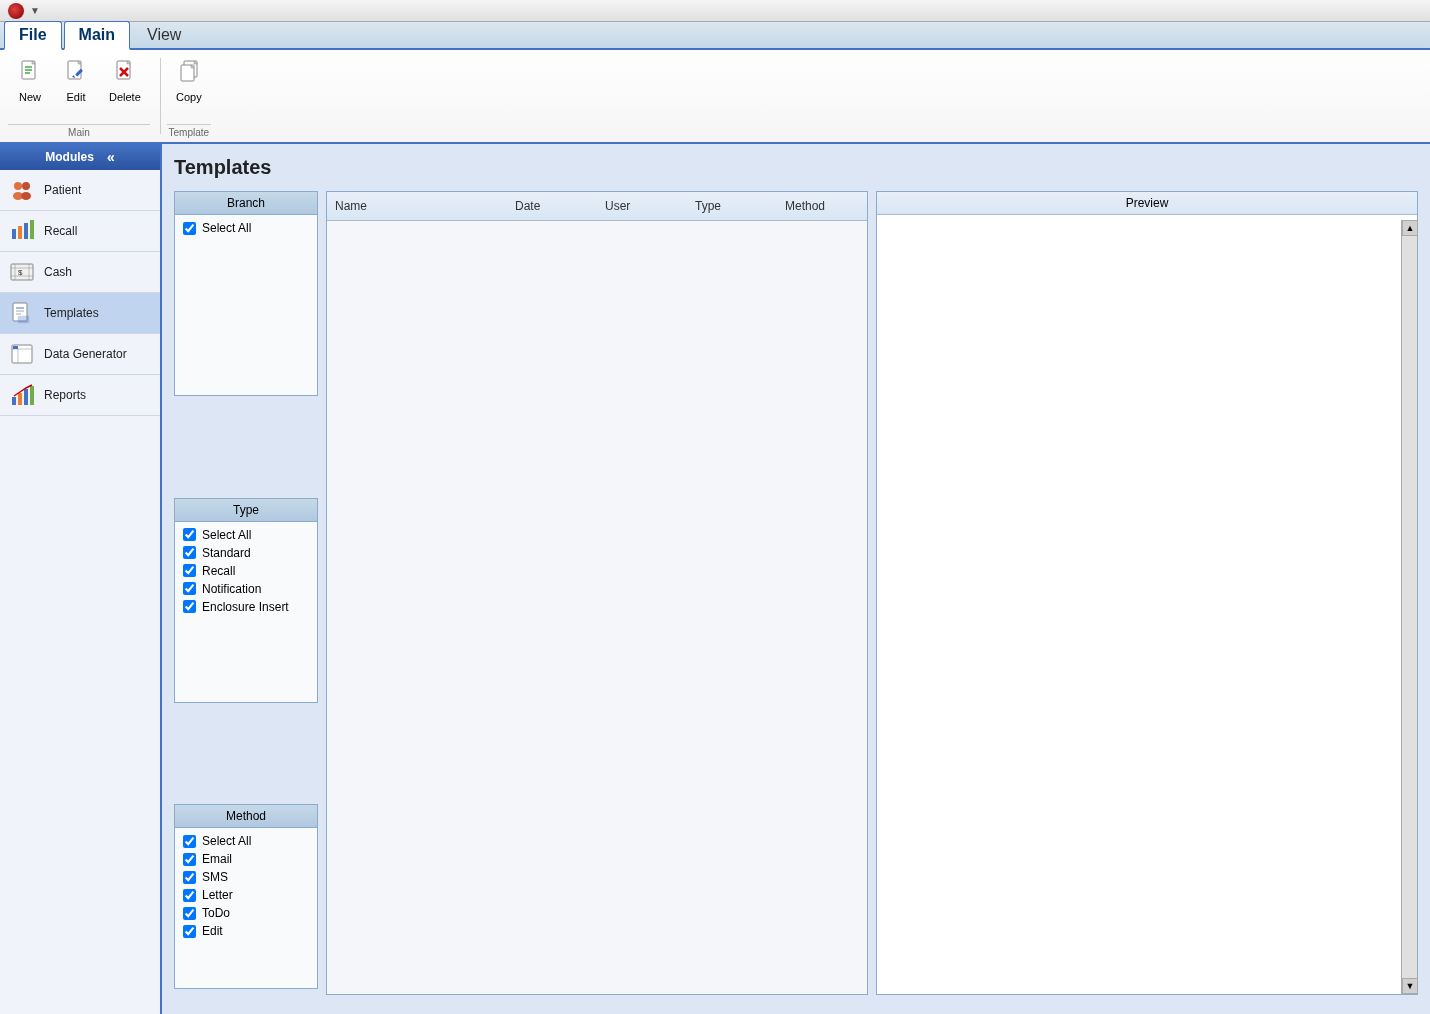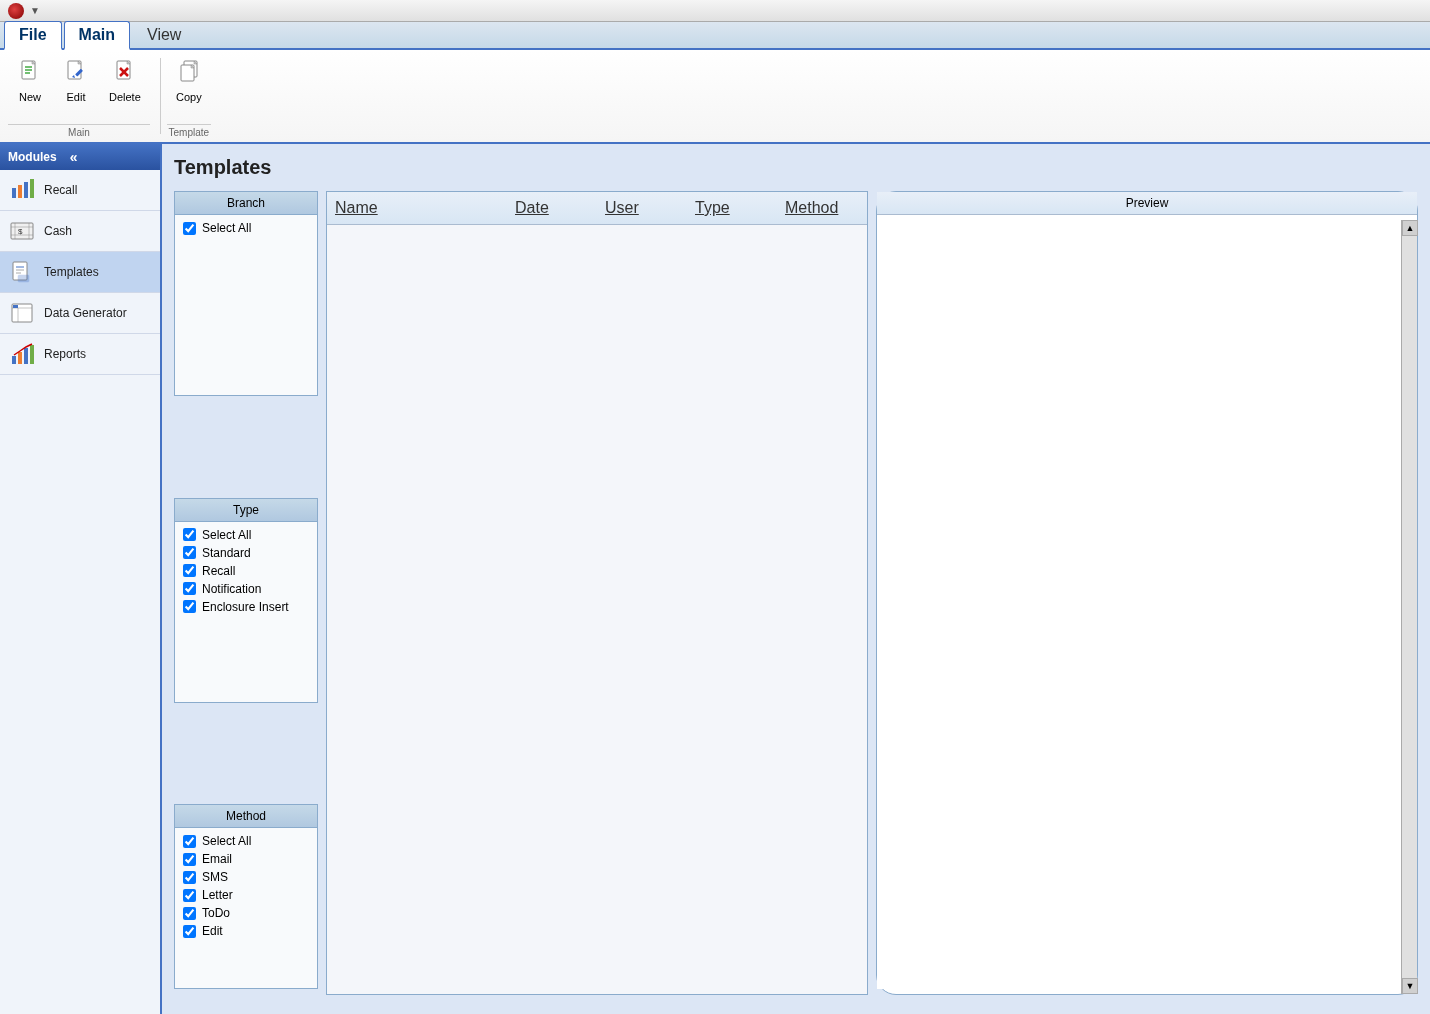--- a/index.html
+++ b/index.html
@@ -112,21 +112,21 @@
       border-right: 2px solid #4472c4;
       display: flex;
       flex-direction: column;
     }
     .sidebar-header {
       background: linear-gradient(to bottom, #4472c4, #2a52a0);
       color: white;
       font-weight: bold;
       padding: 5px 8px;
       display: flex;
-      justify-content: flex-start;
+      justify-content: center;
       align-items: center;
       gap: 13px;
     }
     .sidebar-collapse {
       color: white; font-size: 14px; cursor: pointer;
     }
     .sidebar-item {
       display: flex;
       align-items: center;
       padding: 6px 8px;
@@ -201,23 +201,22 @@
     }
     .table-header {
       display: grid;
       grid-template-columns: 2fr 1fr 1fr 1fr 1fr;
       background: linear-gradient(to bottom, #e8eff8, #d8e6f4);
       border-bottom: 1px solid #aabbd0;
       padding: 4px 0;
     }
     .table-header-cell {
       padding: 3px 8px;
-      font-size: 16px;
+      font-size: 12px;
       color: #333;
-      text-decoration: underline;
     }
     .table-body {
       flex: 1;
       background: #f4f6fa;
     }
 
     
     .preview-area {
       flex: 2;
       border: 1px solid #8aabcc;
@@ -326,20 +325,31 @@
 </div>
 
 <div class="app-body">
 
   <div class="sidebar">
     <div class="sidebar-header">
       <span>Modules</span>
       <span class="sidebar-collapse">«</span>
     </div>
 
+    <div class="sidebar-item">
+      <div class="si-icon">
+        <svg width="24" height="24" viewBox="0 0 24 24">
+          <circle cx="8" cy="8" r="4" fill="#e07040"></circle>
+          <circle cx="16" cy="8" r="4" fill="#c05030"></circle>
+          <ellipse cx="8" cy="18" rx="5" ry="4" fill="#e07040"></ellipse>
+          <ellipse cx="16" cy="18" rx="5" ry="4" fill="#c05030"></ellipse>
+        </svg>
+      </div>
+      <span class="si-label">Patient</span>
+    </div>
 
     <div class="sidebar-item">
       <div class="si-icon">
         <svg width="24" height="24" viewBox="0 0 24 24">
           <rect x="2" y="10" width="4" height="10" fill="#4472c4"></rect>
           <rect x="8" y="7" width="4" height="13" fill="#ed7d31"></rect>
           <rect x="14" y="4" width="4" height="16" fill="#4472c4"></rect>
           <rect x="20" y="1" width="4" height="19" fill="#70ad47"></rect>
         </svg>
       </div>
@@ -484,21 +494,21 @@
             <div class="table-header">
               <div class="table-header-cell">Name</div>
               <div class="table-header-cell">Date</div>
               <div class="table-header-cell">User</div>
               <div class="table-header-cell">Type</div>
               <div class="table-header-cell">Method</div>
             </div>
             <div class="table-body"></div>
           </div>
 
-          <div class="preview-area" style="flex:1;border-radius:20px;">
+          <div class="preview-area" style="flex:1;">
             <div class="preview-header">Preview</div>
             <div style="flex:1; background:white; padding:8px; height:calc(100% - 28px); overflow:auto;"></div>
             <div class="scrollbar-right">
               <div class="scroll-arrow">▲</div>
               <div class="scroll-arrow">▼</div>
             </div>
           </div>
 
         </div>
       </div>

